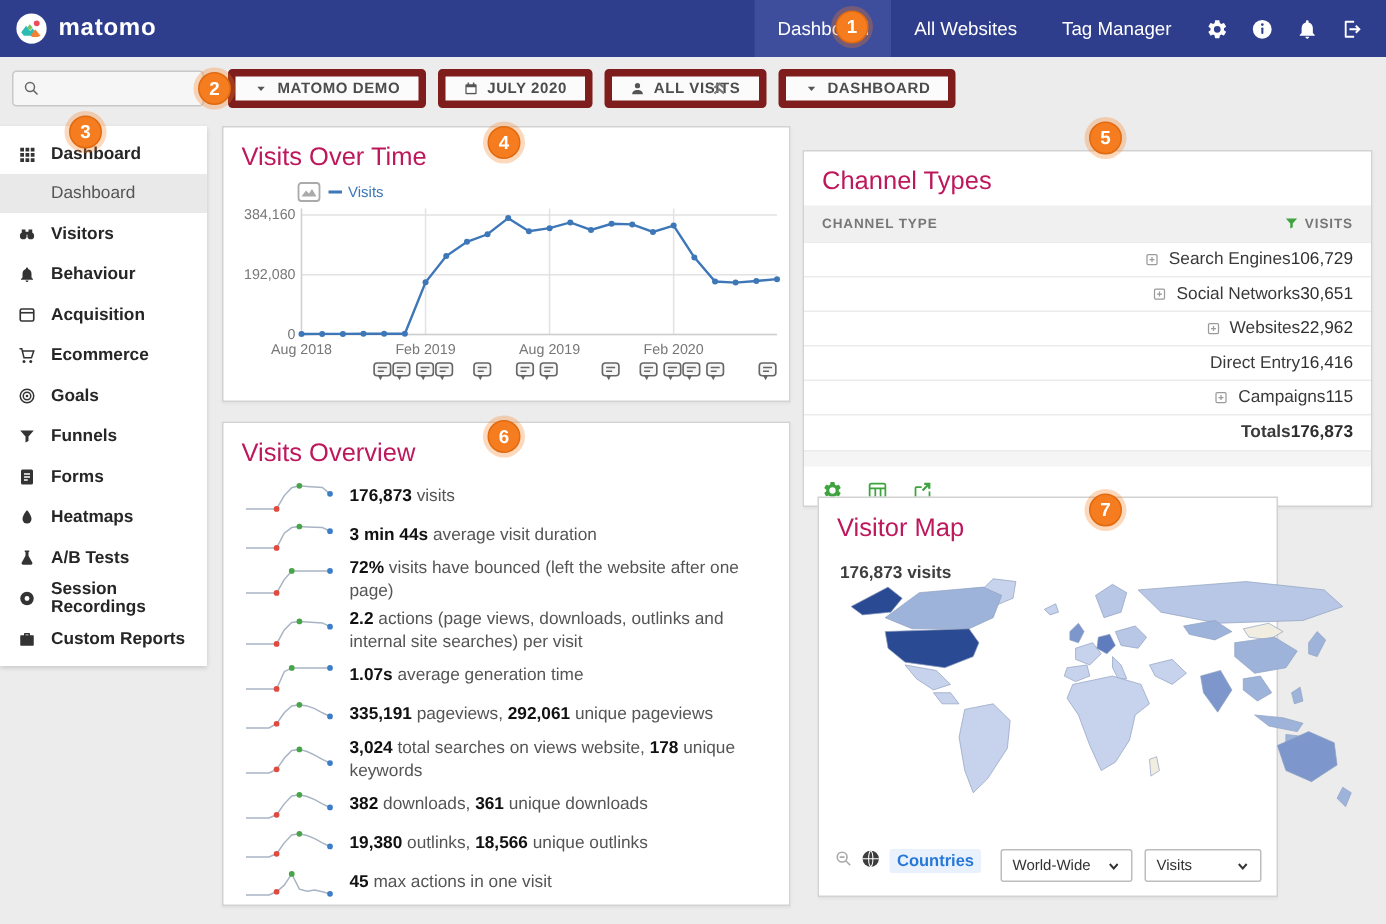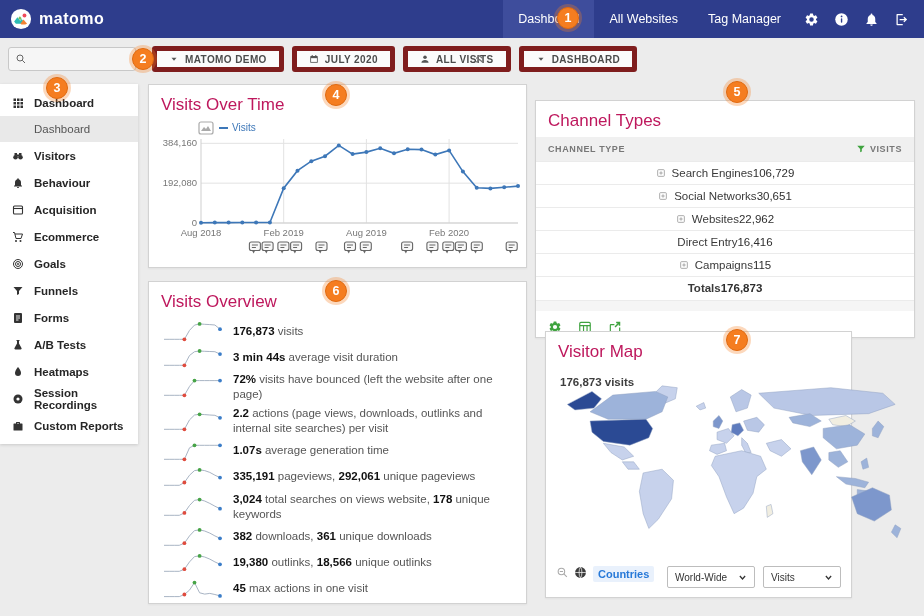--- a/index.html
+++ b/index.html
@@ -42,21 +42,21 @@
   .card h2{margin:0;padding:10px 12px 4px;font-size:17px;font-weight:400;color:#be185d}
   #card-vot{left:148px;top:84px;width:379px;height:184px}
   #card-overview{left:148px;top:281px;width:379px;height:323px}
   #card-channel{left:535px;top:100px;width:380px;height:238px}
   #card-map{left:545px;top:331px;width:307px;height:267px}
 
   
   .ct-head{display:flex;justify-content:space-between;align-items:center;background:#f0f0f0;height:24px;padding:0 12px;font-size:9px;letter-spacing:.6px;color:#777;font-weight:600;margin-top:2px}
   .ct-col2{display:flex;align-items:center;gap:4px}
   .ct-col2 .icon svg{width:10px;height:10px;color:var(--green)}
-  .ct-row{display:flex;justify-content:center;align-items:center;height:22px;padding:0 12px;border-top:1px solid #ebebeb;font-size:11.5px;color:#3a3a3a}
+  .ct-row{display:flex;justify-content:flex-end;align-items:center;height:22px;padding:0 12px;border-top:1px solid #ebebeb;font-size:11.5px;color:#3a3a3a}
   .ct-label{display:flex;align-items:center;gap:6px}
   .ct-label .icon{color:#9a9a9a}
   .ct-label .icon svg{width:10px;height:10px}
   .ct-value{color:#2e2e2e}
   .ct-row.totals{font-weight:700}
   .ct-band{height:10px;background:#f5f5f5;border-top:1px solid #ebebeb;margin-top:1px}
   .ct-footer{display:flex;gap:16px;padding:9px 12px;color:var(--green)}
   .ct-footer .icon{cursor:pointer}
   .ct-footer .icon svg{width:14px;height:14px}
 
@@ -270,32 +270,32 @@
         <svg viewBox="0 0 24 24">
           <rect x="4" y="2" width="16" height="20" rx="2" fill="currentColor"></rect>
           <path d="M8 8h8M8 12h8M8 16h5" stroke="#fff" stroke-width="1.8"></path>
         </svg>
       </span>
       <span>Forms</span>
     </div>
     <div class="side-item">
       <span class="icon">
         <svg viewBox="0 0 24 24">
+          <path fill="currentColor" d="M12 2s6 7 6 12a6 6 0 0 1-12 0c0-5 6-12 6-12z"></path>
+        </svg>
+      </span>
+      <span>Heatmaps</span>
+    </div>
+    <div class="side-item">
+      <span class="icon">
+        <svg viewBox="0 0 24 24">
           <path fill="currentColor" d="M9 2h6v2h-1v5l5 9a2 2 0 0 1-1.8 3H6.8A2 2 0 0 1 5 18l5-9V4H9z"></path>
         </svg>
       </span>
       <span>A/B Tests</span>
-    </div>
-    <div class="side-item">
-      <span class="icon">
-        <svg viewBox="0 0 24 24">
-          <path fill="currentColor" d="M12 2s6 7 6 12a6 6 0 0 1-12 0c0-5 6-12 6-12z"></path>
-        </svg>
-      </span>
-      <span>Heatmaps</span>
     </div>
     <div class="side-item">
       <span class="icon">
         <svg viewBox="0 0 24 24">
           <circle cx="12" cy="12" r="9" fill="currentColor"></circle>
           <circle cx="12" cy="12" r="3.2" fill="#fff"></circle>
         </svg>
       </span>
       <span>Session Recordings</span>
     </div>

